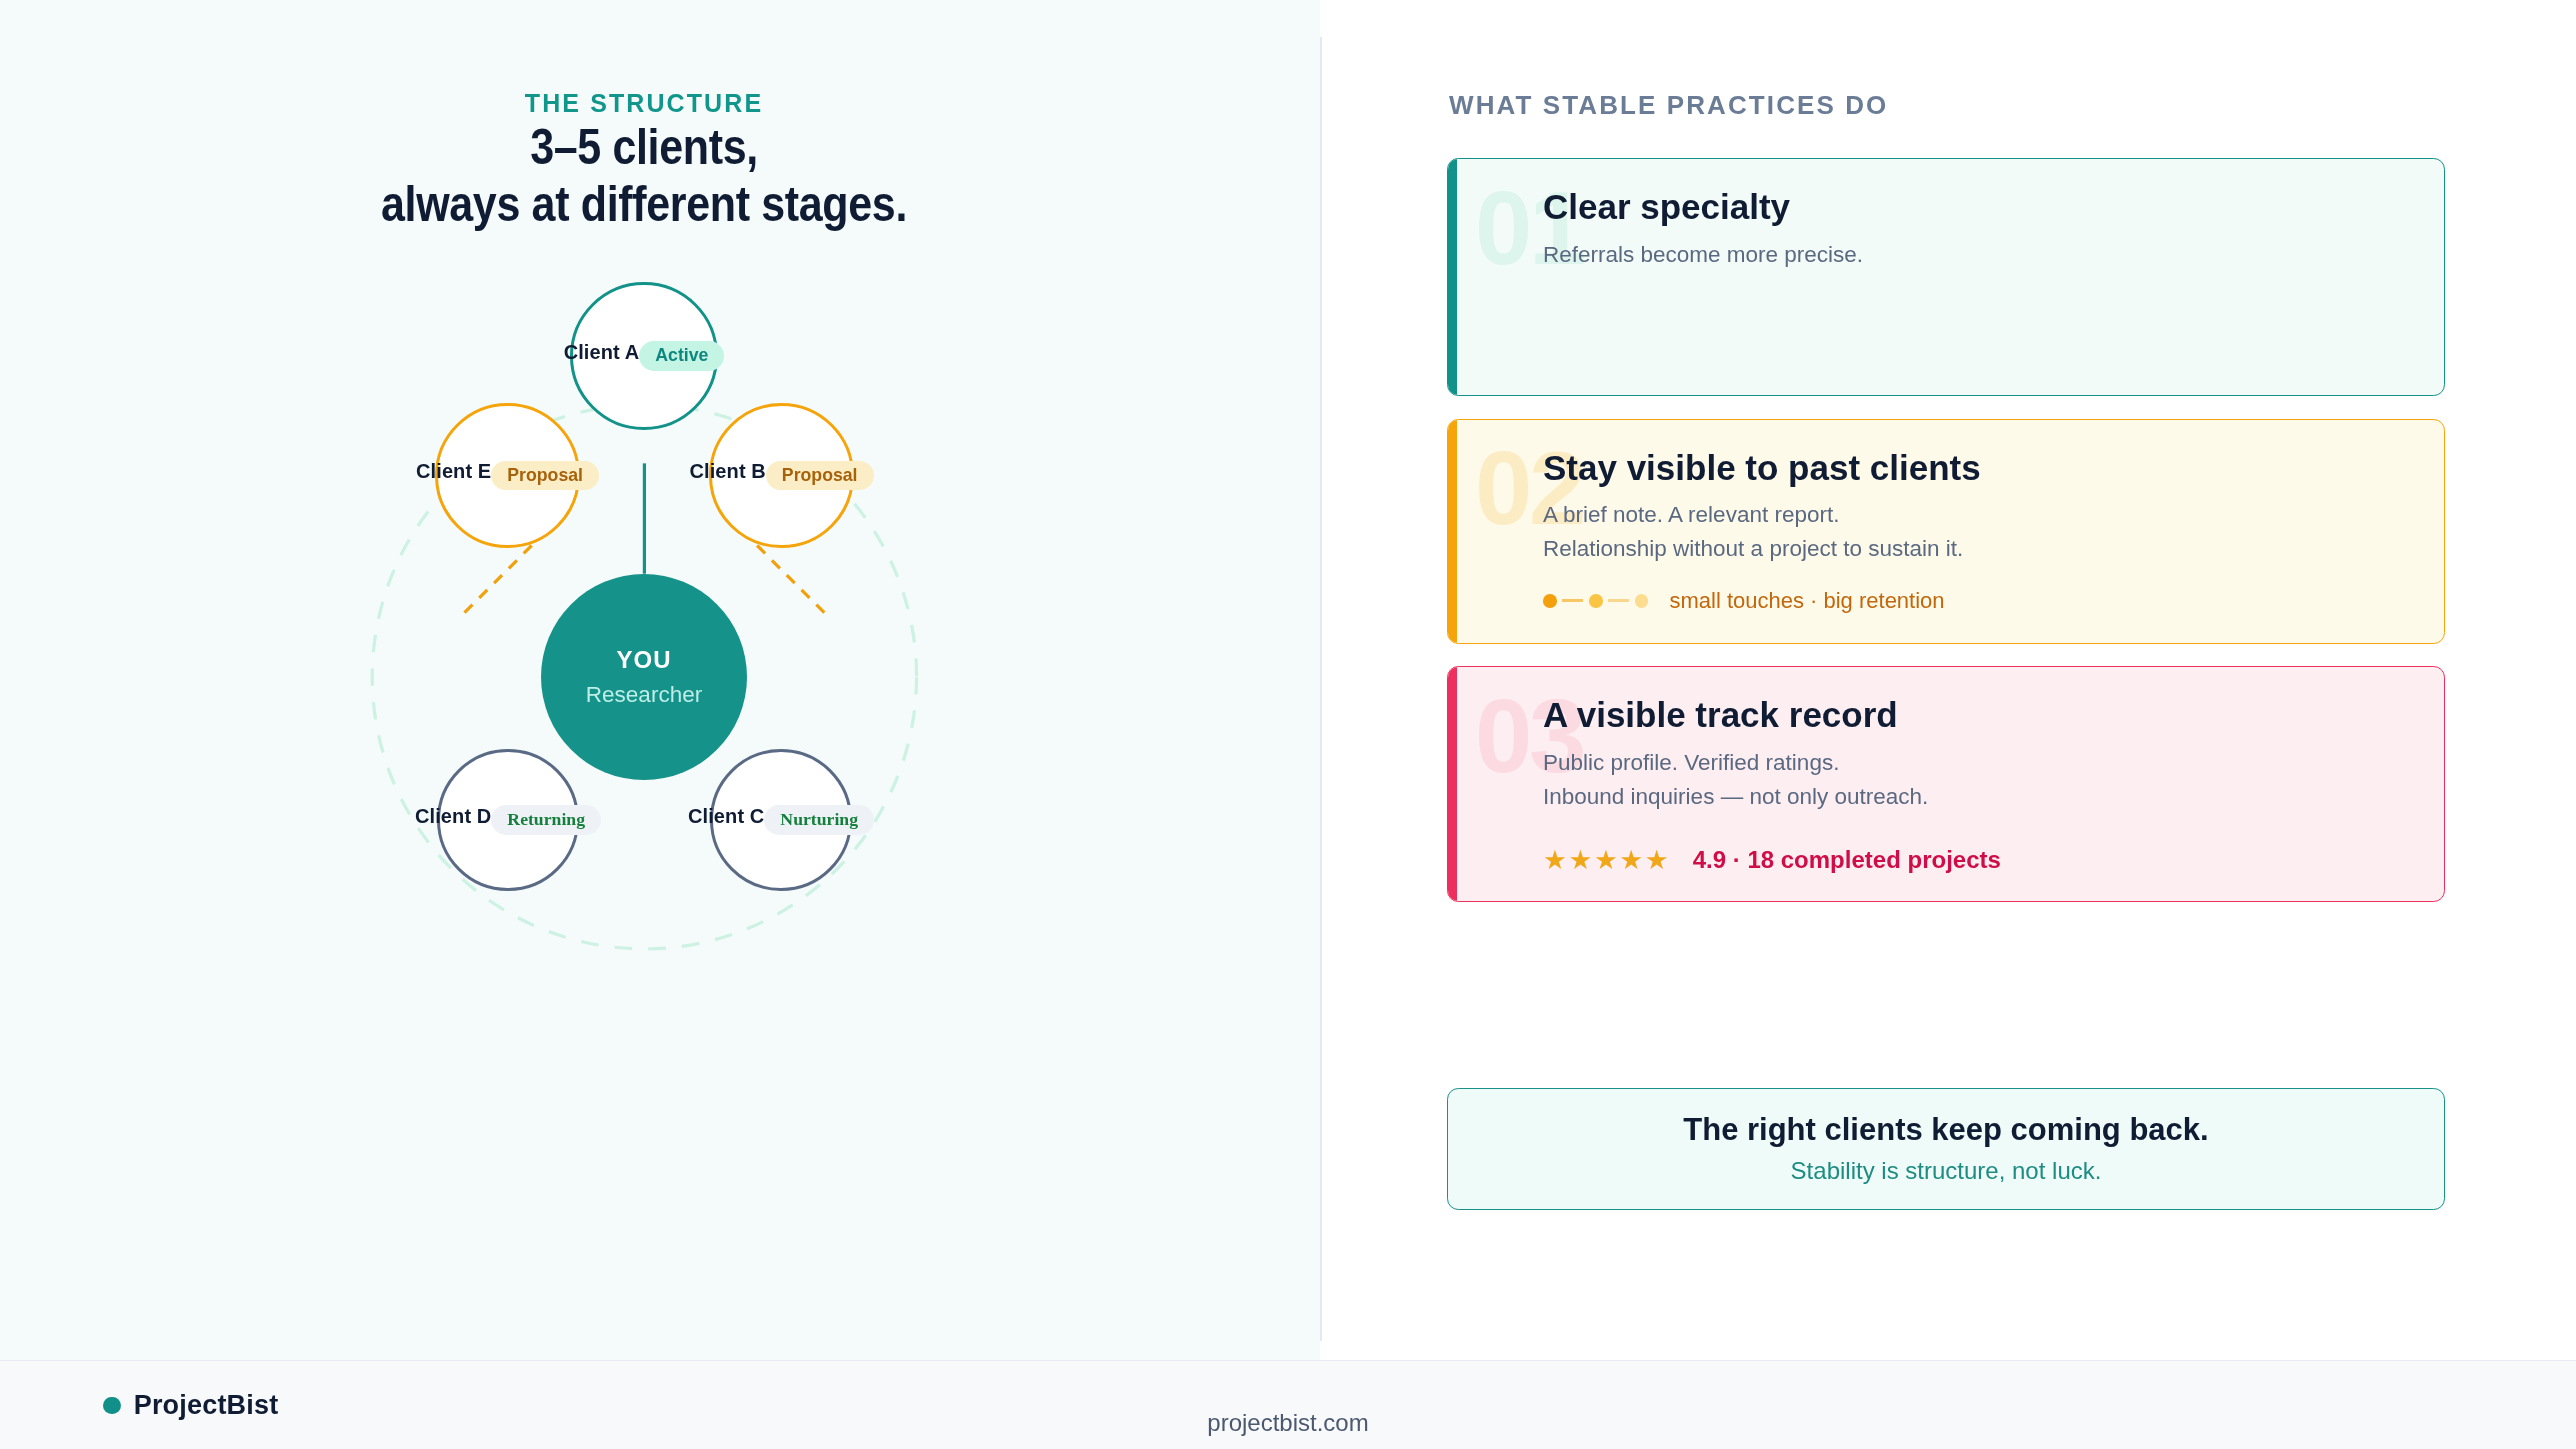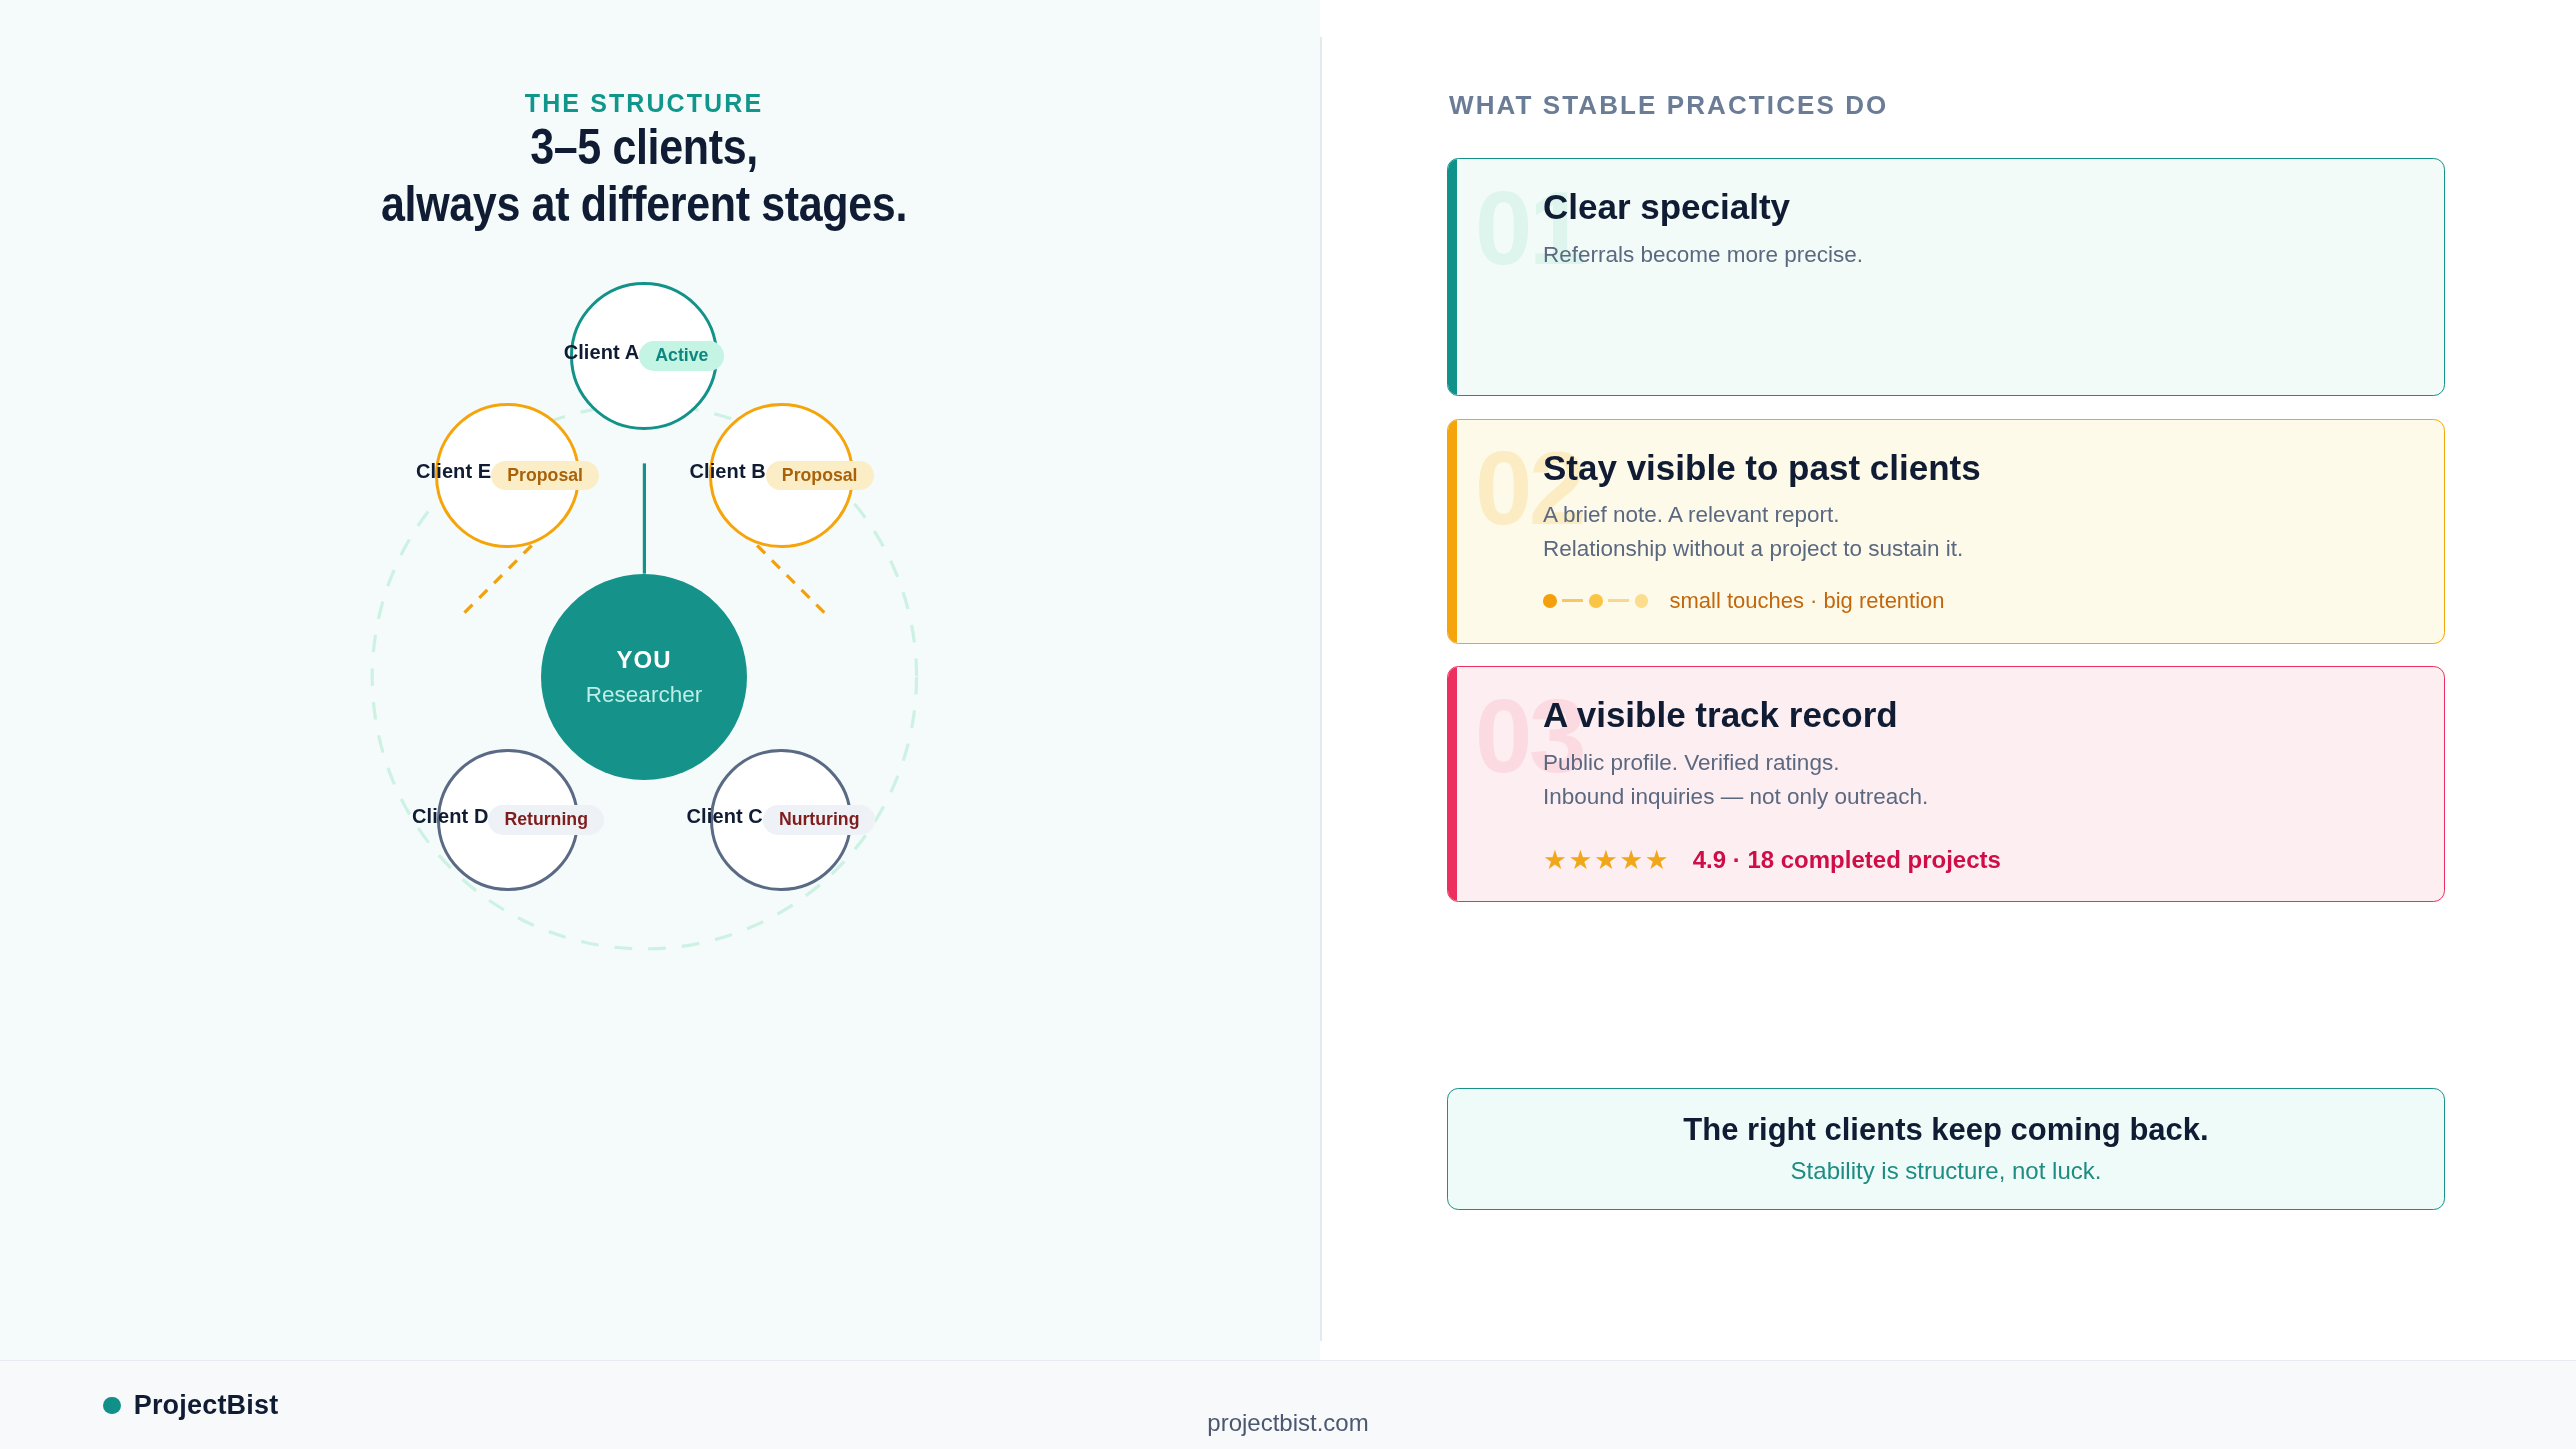--- a/index.html
+++ b/index.html
@@ -54,21 +54,21 @@
   .node-name{
     font-weight:bold;font-size:20px;color:#101c33;letter-spacing:0.1px;
     margin-bottom:7.2px;white-space:nowrap;
   }
   .node-badge{
     font-weight:bold;font-size:17.7px;border-radius:17.7px;
     padding:4.8px 16px;white-space:nowrap;line-height:1.1;
   }
   .badge-active{background:#c3f4e4;color:#10877e;}
   .badge-proposal{background:#fbeec6;color:#a8620b;}
-  .badge-neutral{background:#eef1f6;color:#7f1d1d;}
+  .badge-neutral{background:#eef1f6;color:#15803d;font-family:Liberation Serif, serif;}
 
   .hub{
     position:absolute;border-radius:50%;background:#159289;
     display:flex;flex-direction:column;align-items:center;justify-content:center;
   }
   .hub-title{color:#ffffff;font-weight:bold;font-size:24px;letter-spacing:1px;margin-bottom:8px;}
   .hub-sub{color:#bdeee7;font-size:22.5px;}
 
   
   .legend{position:absolute;left:113px;top:1075px;}

